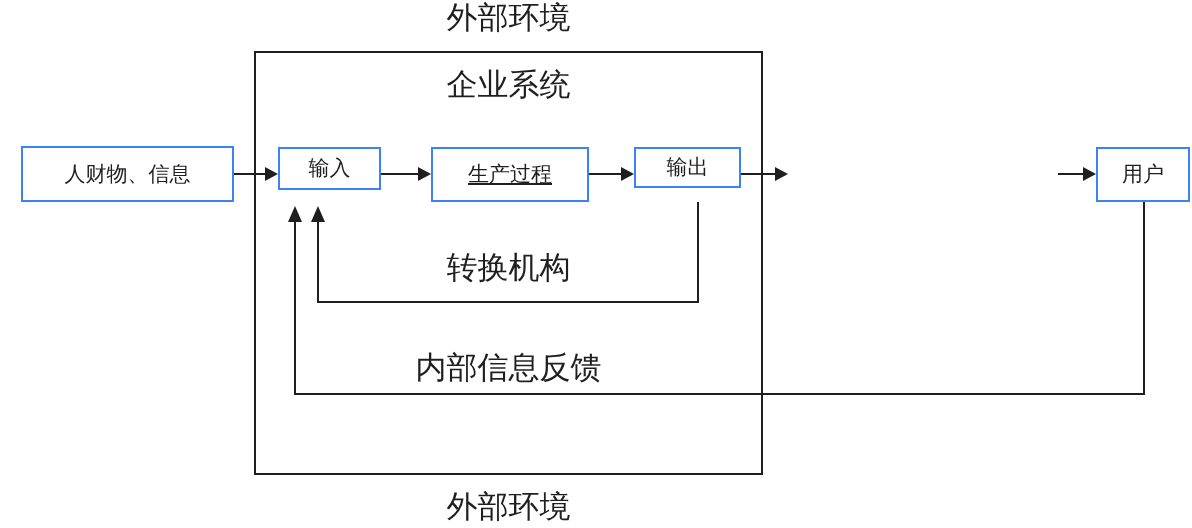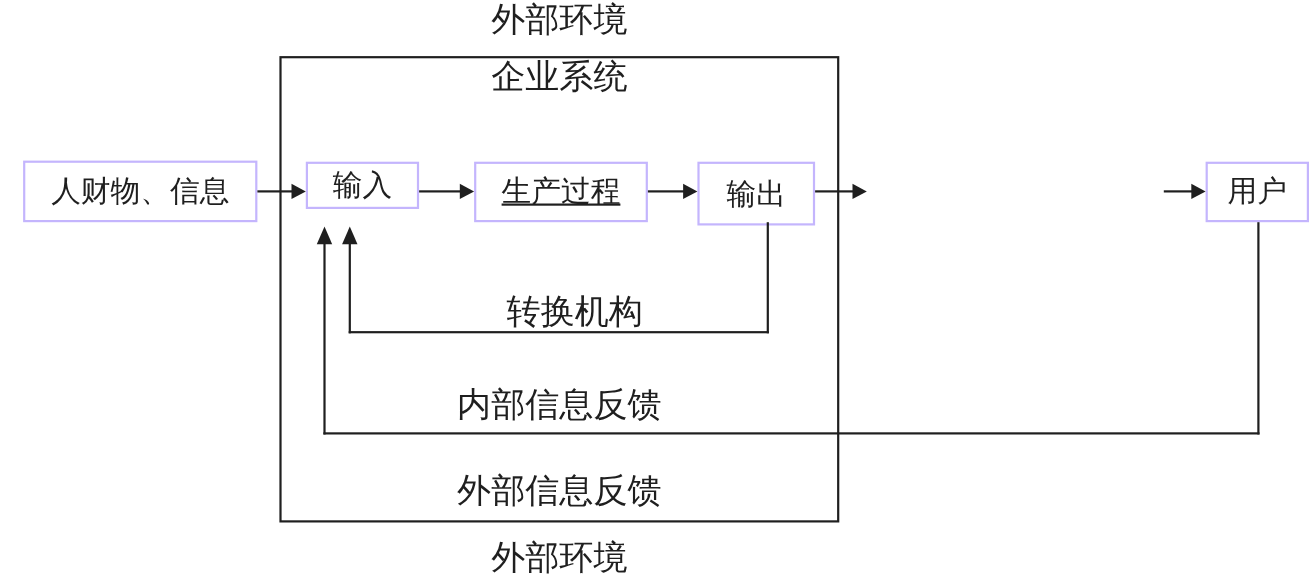--- a/index.html
+++ b/index.html
@@ -14,26 +14,26 @@
     background: #ffffff;
     font-family: "Liberation Serif", serif;
     color: #1f1f1f;
     overflow: hidden;
     margin-left: 16px;
   }
   
   .node {
     position: absolute;
     box-sizing: border-box;
-    border: 2px solid #c4b5fd;
+    border: 2px solid #3b82f6;
     background: #ffffff;
     display: flex;
     align-items: center;
     justify-content: center;
-    font-size: 27px;
+    font-size: 21px;
     white-space: nowrap;
     line-height: 1;
   }
   .bigbox {
     position: absolute;
     box-sizing: border-box;
     border: 2px solid #1f1f1f;
     left: 238px; top: 51px;
     width: 509px; height: 424px;
     background: transparent;
@@ -72,30 +72,29 @@
   }
 </style>
 </head>
 <body>
 
 <div id="canvas">
 
   <div class="bigbox"></div>
 
   <div class="caption" style="top: 0px;">外部环境</div>
-  <div class="caption" style="top: 52px;">企业系统</div>
-  <div class="caption" style="top: 266px; padding-left: 14px;">转换机构</div>
+  <div class="caption" style="top: 67px;">企业系统</div>
+  <div class="caption" style="top: 250px;">转换机构</div>
   <div class="caption" style="top: 350px; text-align: center;">内部信息反馈</div>
-  <div class="caption" style="top: 428px;">外部信息反馈</div>
   <div class="caption" style="top: 489px;">外部环境</div>
 
   <div class="node" style="left: 5px;  top: 146px; width: 213px; height: 56px;">人财物、信息</div>
   <div class="node" style="left: 262px; top: 147px; width: 103px; height: 43px;">输入</div>
   <div class="node" style="left: 415px; top: 147px; width: 158px; height: 55px; text-decoration: underline;">生产过程</div>
-  <div class="node" style="left: 618px; top: 147px; width: 107px; height: 58px;">输出</div>
+  <div class="node" style="left: 618px; top: 147px; width: 107px; height: 41px;">输出</div>
   <div class="node" style="left: 1080px; top: 147px; width: 94px; height: 55px;">用户</div>
 
   <div class="hline" style="left: 218px; top: 173px; width: 34px;"></div>
   <div class="arr-right" style="left: 249px; top: 167px;"></div>
 
   <div class="hline" style="left: 365px; top: 173px; width: 40px;"></div>
   <div class="arr-right" style="left: 402px; top: 167px;"></div>
 
   <div class="hline" style="left: 573px; top: 173px; width: 34px;"></div>
   <div class="arr-right" style="left: 605px; top: 167px;"></div>

